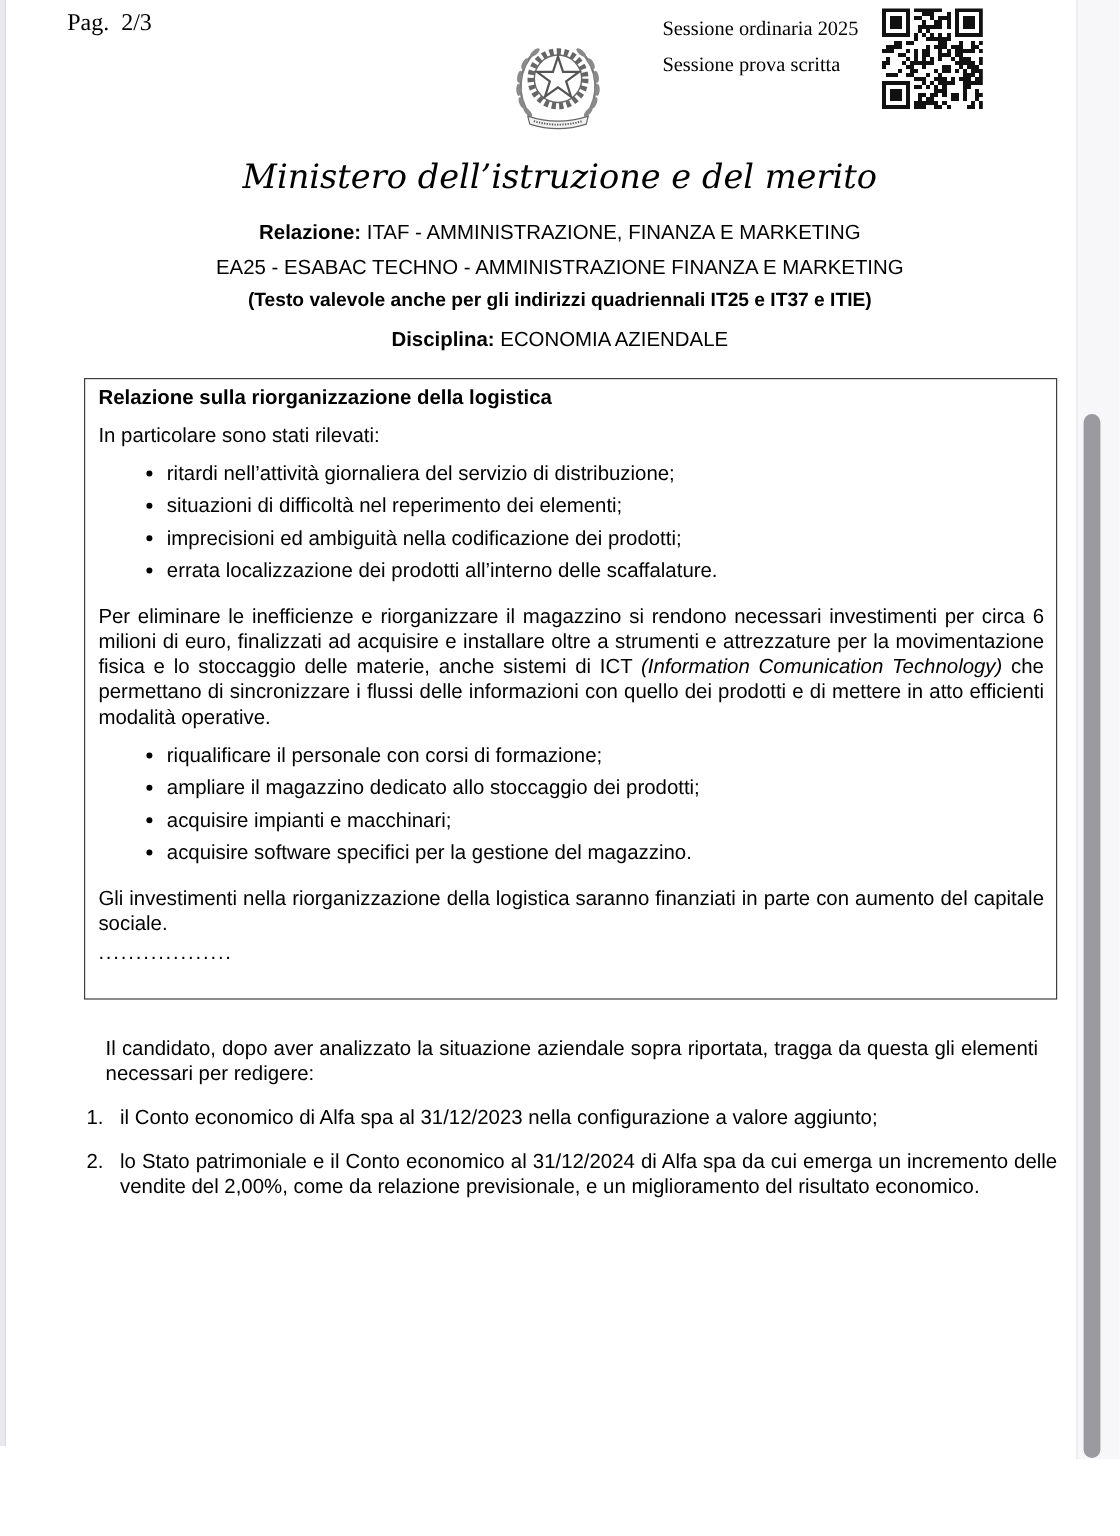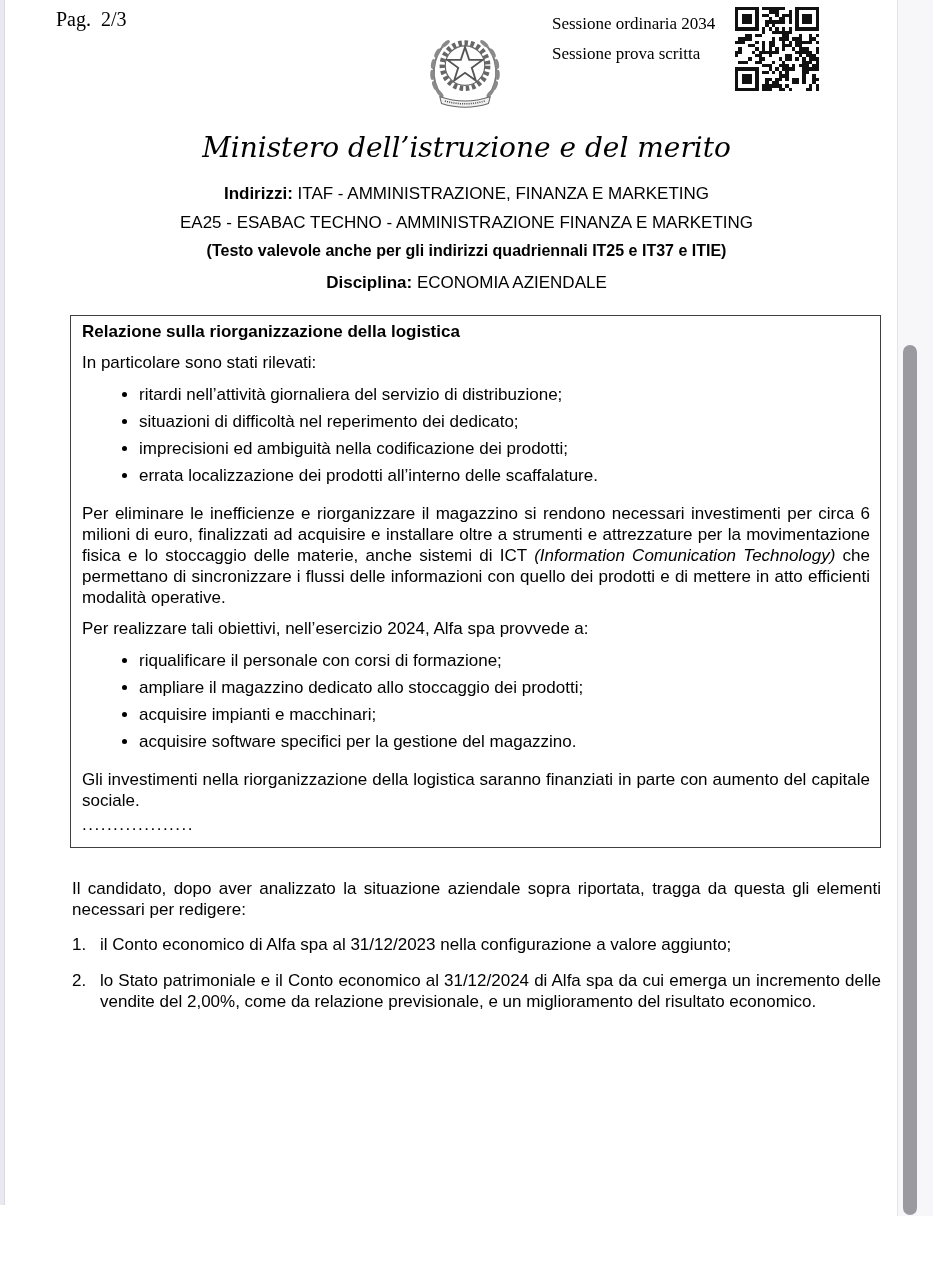--- a/index.html
+++ b/index.html
@@ -34,34 +34,34 @@
   .exam-title span { text-decoration:underline; text-decoration-thickness:2px; text-underline-offset:4px; }
   .c-line { text-align:center; font-size:17px; }
   .line-indirizzi { margin-top:20px; }
   .line-ea25 { margin-top:9px; }
   .line-testo { margin-top:9px; font-size:16px; font-weight:bold; }
   .line-disciplina { margin-top:13px; }
   .b { font-weight:bold; }
 
   
   .case-box { margin:22px 52px 0 70px; border:1px solid #3f3f3f;
-    padding:5px 10px 12px 11px; font-size:17px; line-height:21px; }
+    padding:5px 10px 28px 11px; font-size:17px; line-height:21px; }
   .case-box .box-title { font-weight:bold; }
   .jp { text-align:justify; margin:0; }
   .intro-line { margin-top:10px; }
   .case-box ul { margin:11px 0 17px 0; padding-left:57px; }
   .case-box li { margin-bottom:6px; }
   .p2 { margin-top:2px; }
   .it { font-style:italic; }
   .closing { margin-top:3px; }
   .dots { margin-top:3px; letter-spacing:1.5px; }
 
   
   .task { margin:30px 52px 0 72px; font-size:17px; line-height:21px; }
-  .task .task-intro { text-align:justify; margin:0; }
+  .task .task-intro { text-align:justify; margin:16px; }
   .task ol { list-style:none; margin:14px 0 0 0; padding:0; }
   .task li { display:grid; grid-template-columns:28px 1fr; }
   .task li + li { margin-top:15px; }
   .task .num { }
   .task .txt { text-align:justify; }
 </style>
 </head>
 <body>
 
 <div class="left-edge"></div>
@@ -92,21 +92,21 @@
     </g>
     <circle cx="50" cy="46" r="27" fill="#ffffff" stroke="#666" stroke-width="6.5" stroke-dasharray="4.2 3.2"></circle>
     <circle cx="50" cy="46" r="23.5" fill="#ffffff" stroke="#666" stroke-width="1.4"></circle>
     <path d="M50,24 L55,39.1 L70.9,39.2 L58.1,48.6 L62.9,63.8 L50,54.5 L37.1,63.8 L41.9,48.6 L29.1,39.2 L45,39.1 Z" fill="#ffffff" stroke="#555" stroke-width="2.2" stroke-linejoin="miter"></path>
     <path d="M20,83 Q50,93 80,83 L78,91 Q50,100 22,91 Z" fill="#f1f1f1" stroke="#666" stroke-width="1.2"></path>
     <path d="M26,88 Q50,95 74,88" stroke="#555" stroke-width="1.8" fill="none" stroke-dasharray="1.3 1.3"></path>
   </svg>
 </div>
 
 <div class="session">
-  <div>Sessione ordinaria 2034</div>
+  <div>Sessione ordinaria 2025</div>
   <div>Sessione prova scritta</div>
 </div>
 
 <div class="qr">
   <svg id="qr" viewBox="0 0 25 25" fill="#111" shape-rendering="crispEdges">
       <rect x="8" y="0" width="1" height="1"></rect>
       <rect x="9" y="0" width="1" height="1"></rect>
       <rect x="10" y="0" width="1" height="1"></rect>
       <rect x="11" y="0" width="1" height="1"></rect>
       <rect x="12" y="0" width="1" height="1"></rect>
@@ -329,39 +329,38 @@
       <path d="M0,18h7v7h-7z M1,19v5h5v-5z" fill-rule="evenodd"></path>
       <rect x="2" y="20" width="3" height="3"></rect>
     </svg>
 </div>
 
 <div class="content">
 
   <div class="ministry">Ministero dell’istruzione e del merito</div>
 
 
-  <div class="c-line line-indirizzi"><span class="b">Indirizzi:</span><span> ITAF - AMMINISTRAZIONE, FINANZA E MARKETING</span></div>
+  <div class="c-line line-indirizzi"><span class="b">Relazione:</span><span> ITAF - AMMINISTRAZIONE, FINANZA E MARKETING</span></div>
 
   <div class="c-line line-ea25">EA25 - ESABAC TECHNO - AMMINISTRAZIONE FINANZA E MARKETING</div>
 
   <div class="c-line line-testo">(Testo valevole anche per gli indirizzi quadriennali IT25 e IT37 e ITIE)</div>
 
   <div class="c-line line-disciplina"><span class="b">Disciplina:</span><span> ECONOMIA AZIENDALE</span></div>
 
   <div class="case-box">
     <div class="box-title">Relazione sulla riorganizzazione della logistica</div>
     <div class="intro-line">In particolare sono stati rilevati:</div>
     <ul>
       <li>ritardi nell’attività giornaliera del servizio di distribuzione;</li>
-      <li>situazioni di difficoltà nel reperimento dei dedicato;</li>
+      <li>situazioni di difficoltà nel reperimento dei elementi;</li>
       <li>imprecisioni ed ambiguità nella codificazione dei prodotti;</li>
       <li>errata localizzazione dei prodotti all’interno delle scaffalature.</li>
     </ul>
     <p class="jp p2"><span>Per eliminare le inefficienze e riorganizzare il magazzino si rendono necessari investimenti per circa 6 milioni di euro, finalizzati ad acquisire e installare oltre a strumenti e attrezzature per la movimentazione fisica e lo stoccaggio delle materie, anche sistemi di ICT </span><span class="it">(Information Comunication Technology)</span><span> che permettano di sincronizzare i flussi delle informazioni con quello dei prodotti e di mettere in atto efficienti modalità operative.</span></p>
-    <div class="intro-line">Per realizzare tali obiettivi, nell’esercizio 2024, Alfa spa provvede a:</div>
     <ul>
       <li>riqualificare il personale con corsi di formazione;</li>
       <li>ampliare il magazzino dedicato allo stoccaggio dei prodotti;</li>
       <li>acquisire impianti e macchinari;</li>
       <li>acquisire software specifici per la gestione del magazzino.</li>
     </ul>
     <p class="jp closing">Gli investimenti nella riorganizzazione della logistica saranno finanziati in parte con aumento del capitale sociale.</p>
     <div class="dots">..................</div>
   </div>
 

